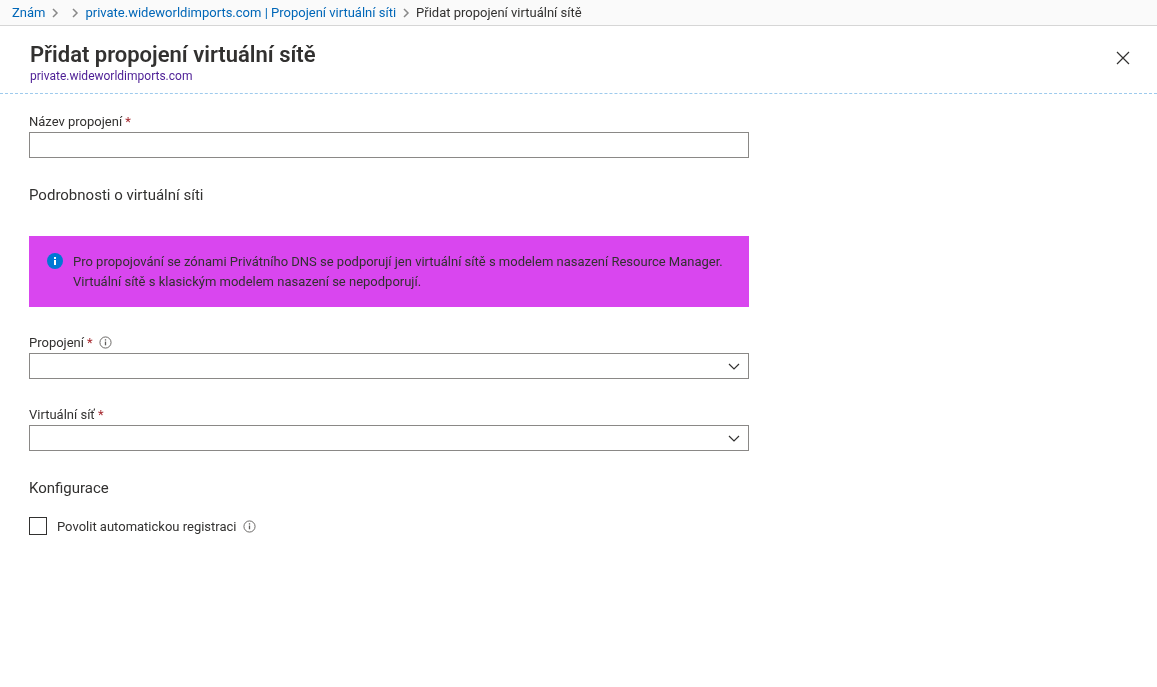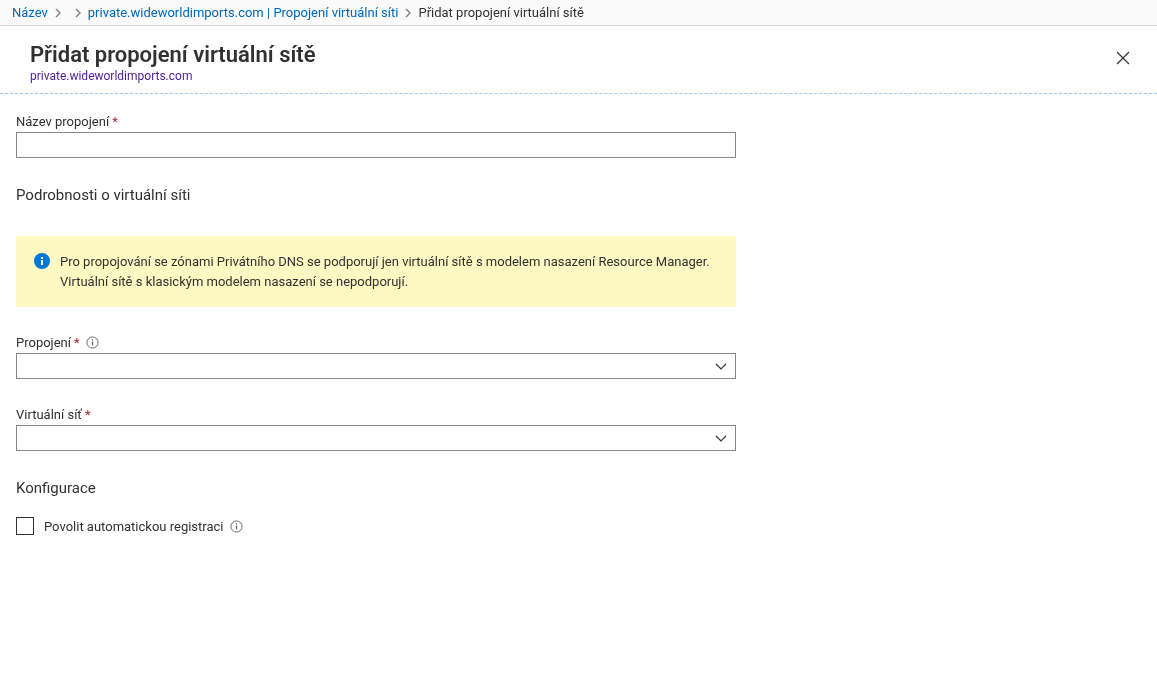--- a/index.html
+++ b/index.html
@@ -60,21 +60,21 @@
     width: 32px;
     height: 32px;
     display: flex;
     align-items: center;
     justify-content: center;
     cursor: pointer;
     color: #323130;
   }
   .close-btn svg { width: 14px; height: 14px; }
   .content {
-    padding: 20px 30px 30px 16px;
+    padding: 20px 30px 30px 29px;
     width: 760px;
   }
   .field-group {
     margin-bottom: 28px;
   }
   .label {
     font-size: 13px;
     color: #323130;
     margin-bottom: 3px;
     display: flex;
@@ -100,21 +100,21 @@
     font-family: inherit;
     background: #fff;
   }
   .section-heading {
     font-size: 15px;
     color: #323130;
     margin-bottom: 32px;
     font-weight: 400;
   }
   .info-banner {
-    background: #fef9c3;
+    background: #d946ef;
     display: flex;
     padding: 16px 18px;
     width: 720px;
     margin-bottom: 28px;
   }
   .info-banner .banner-icon {
     flex-shrink: 0;
     margin-right: 10px;
     margin-top: 1px;
   }
@@ -159,21 +159,21 @@
   }
   .checkbox-row.bold-label .cb-label {
     font-weight: 400;
     text-align: right;
   }
 </style>
 </head>
 <body>
 
 <div class="breadcrumb">
-  <a href="#">Název</a>
+  <a href="#">Znám</a>
   <span class="sep">
     <svg width="8" height="10" viewBox="0 0 8 10">
         <path d="M2 1 L6 5 L2 9" stroke="#888" stroke-width="1.5" fill="none"></path>
       </svg>
   </span>
   <span class="sep">
     <svg width="8" height="10" viewBox="0 0 8 10">
         <path d="M2 1 L6 5 L2 9" stroke="#888" stroke-width="1.5" fill="none"></path>
       </svg>
   </span>

